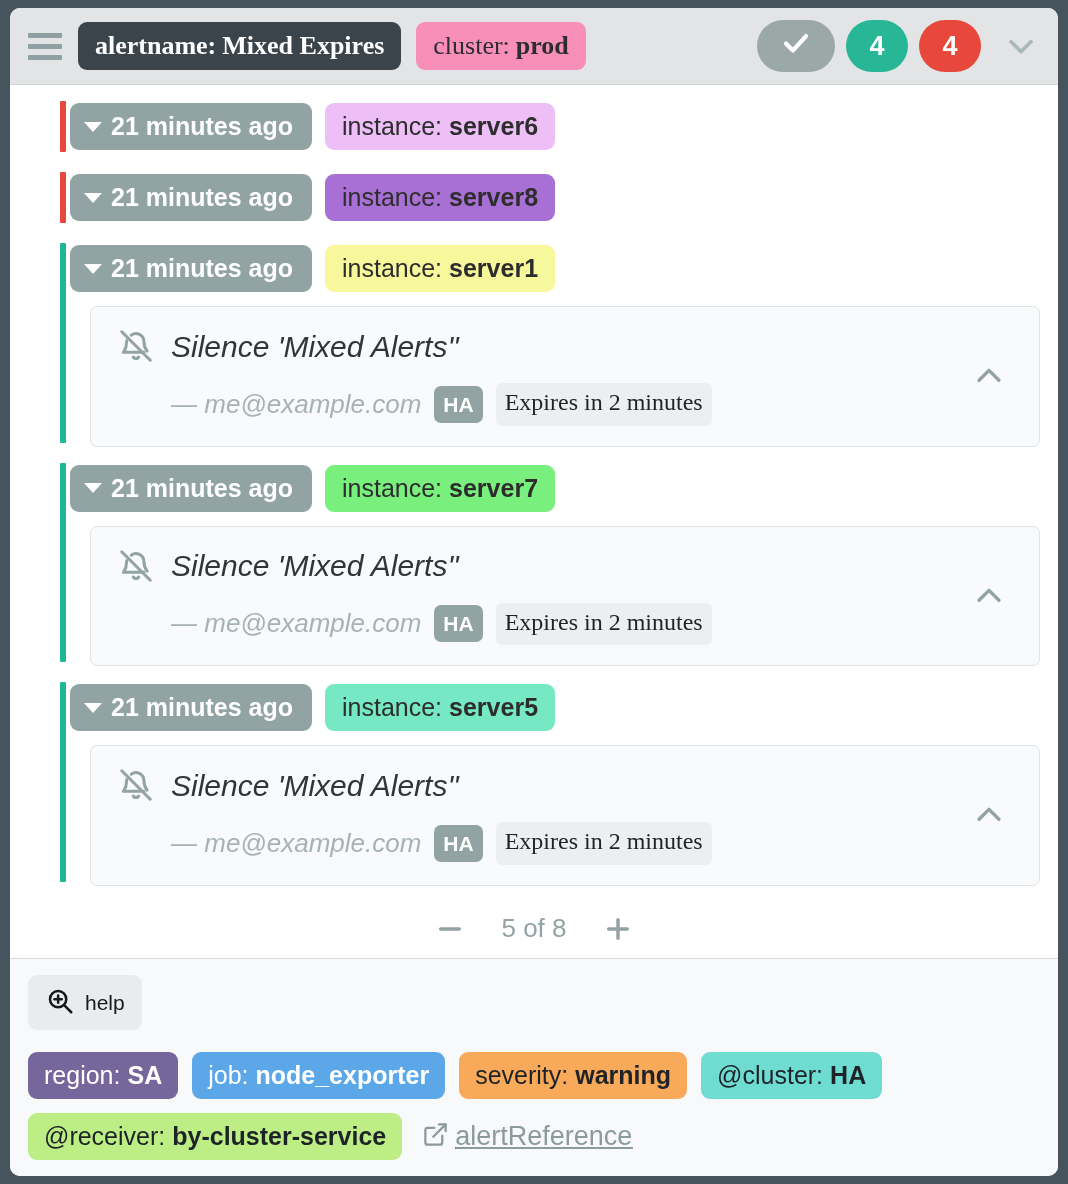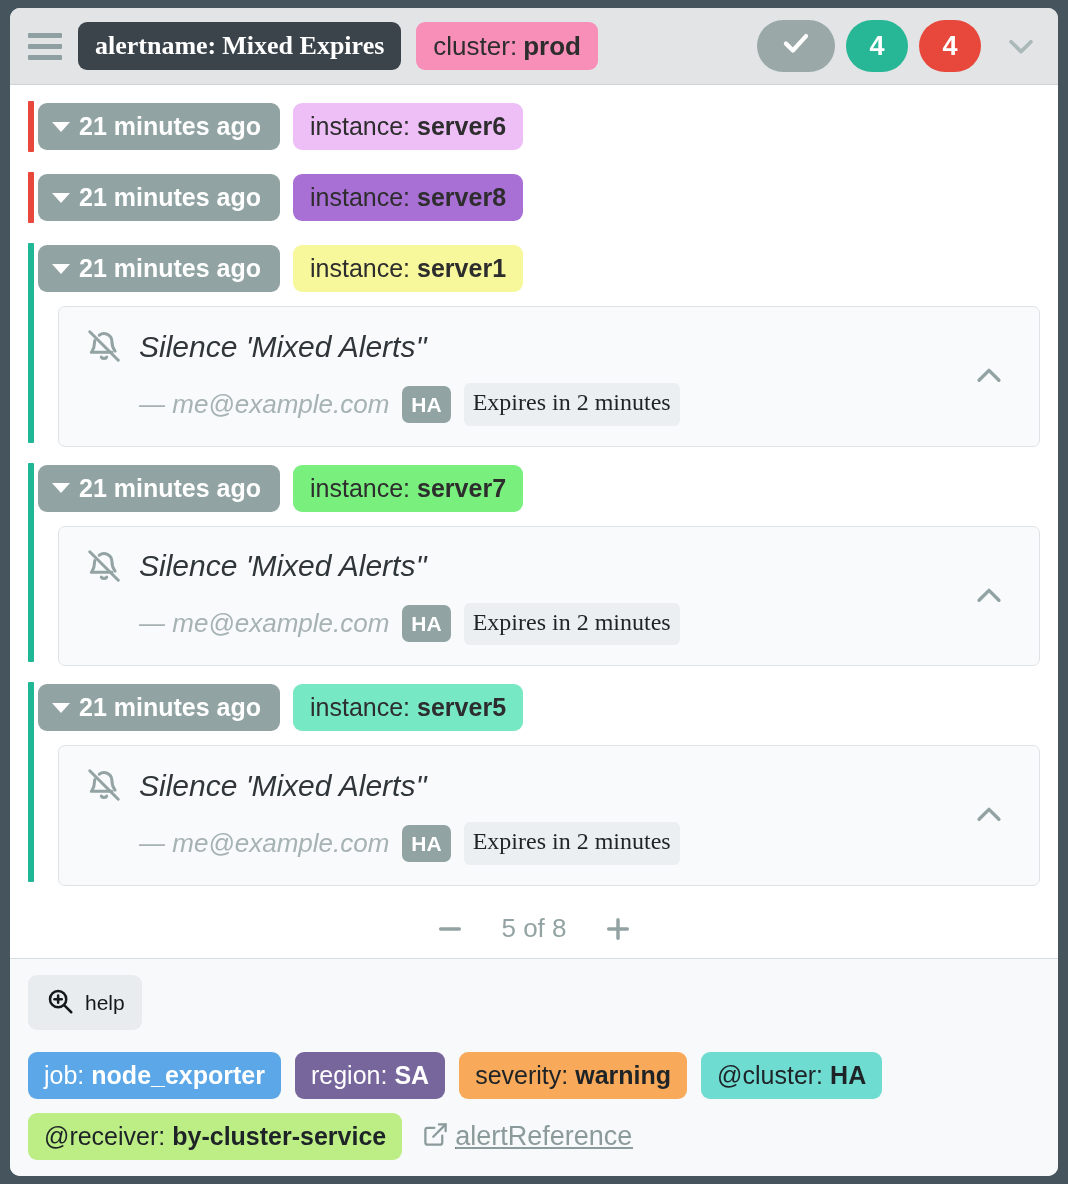--- a/index.html
+++ b/index.html
@@ -73,20 +73,21 @@
   #chip-alertname {
     background: #3b444b;
     color: #ffffff;
     font-family: Liberation Serif, serif;
   }
   #chip-alertname .k { font-weight: 700; }
   #chip-alertname .v { font-weight: 700; margin-left: 6px; }
   #chip-cluster {
     background: #f78fb8;
     color: #2d2d2d;
+    font-family: Liberation Serif, serif;
   }
   #chip-cluster .k { font-weight: 400; }
   #chip-cluster .v { font-weight: 700; margin-left: 6px; }
 
   .hdr-right {
     margin-left: auto;
     display: flex;
     align-items: center;
     gap: 11px;
   }
@@ -121,20 +122,21 @@
     flex: 1 1 auto;
     background: #ffffff;
     padding: 12px 0 0 0;
     overflow: hidden;
     position: relative;
   }
   .alert-group {
     position: relative;
     padding-left: 28px;
     margin-bottom: 12px;
+    margin-left: 32px;
   }
   .sev-bar {
     position: absolute;
     left: 18px;
     top: 4px;
     bottom: 4px;
     width: 6px;
     border-radius: 1px;
   }
   .sev-critical { background: #e8483c; }
@@ -557,27 +559,27 @@
           <circle cx="10.5" cy="10.5" r="6.5"></circle>
           <line x1="15.3" y1="15.3" x2="21" y2="21"></line>
           <line x1="10.5" y1="7.6" x2="10.5" y2="13.4"></line>
           <line x1="7.6" y1="10.5" x2="13.4" y2="10.5"></line>
         </svg>
       </span>
       <span class="lbl">help</span>
     </div>
 
     <div id="labels-area">
+      <div class="label-chip" style="background:#77669c;color:#ffffff">
+        <span class="k">region:</span>
+        <span class="v">SA</span>
+      </div>
       <div class="label-chip" style="background:#5ba7e8;color:#ffffff">
         <span class="k">job:</span>
         <span class="v">node_exporter</span>
-      </div>
-      <div class="label-chip" style="background:#77669c;color:#ffffff">
-        <span class="k">region:</span>
-        <span class="v">SA</span>
       </div>
       <div class="label-chip" style="background:#f9a95a;color:#1d2326">
         <span class="k">severity:</span>
         <span class="v">warning</span>
       </div>
       <div class="label-chip" style="background:#6fdcd2;color:#1d2326">
         <span class="k">@cluster:</span>
         <span class="v">HA</span>
       </div>
     </div>

